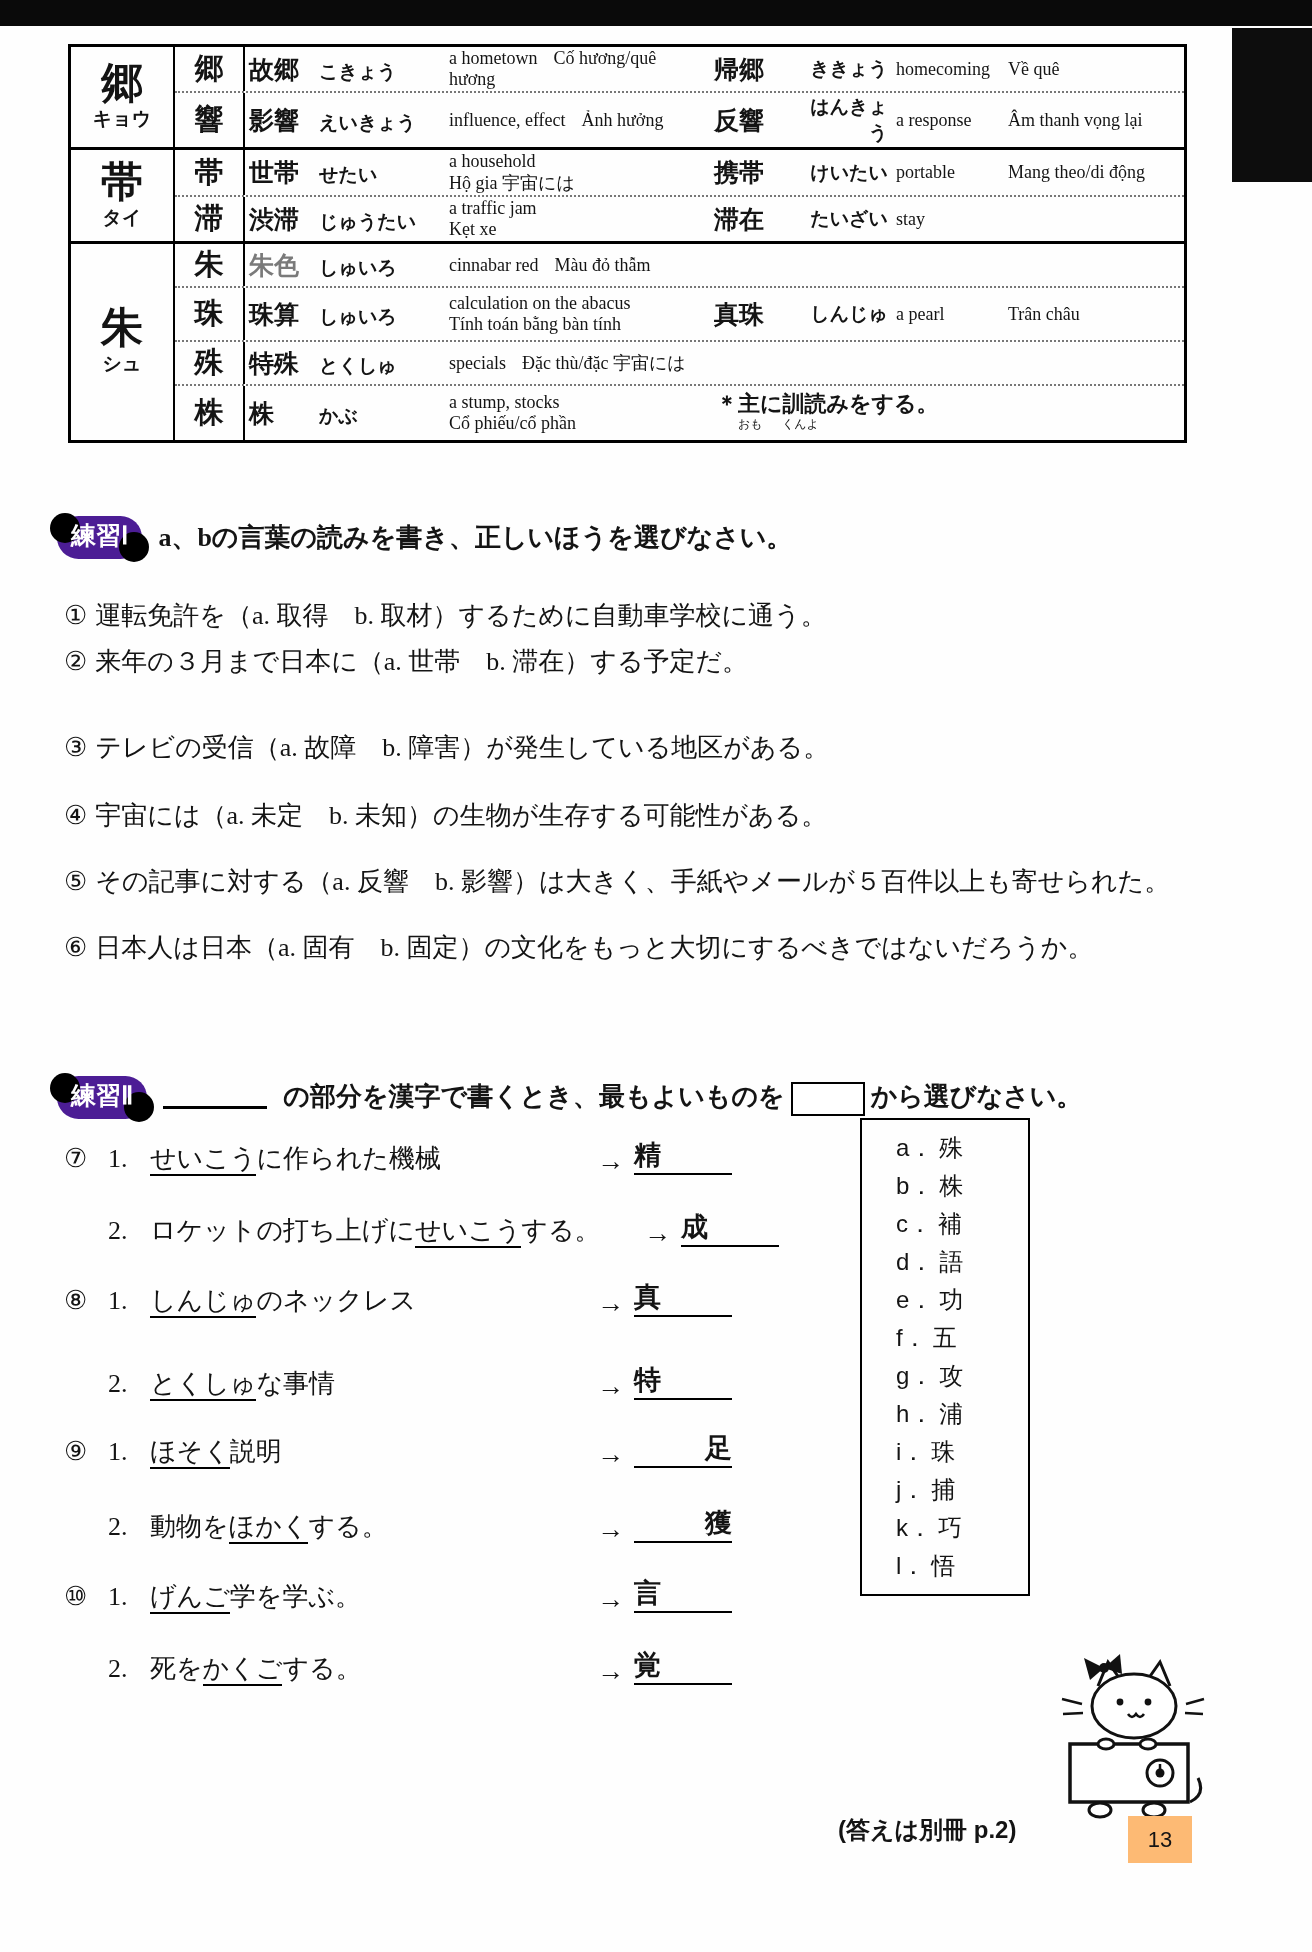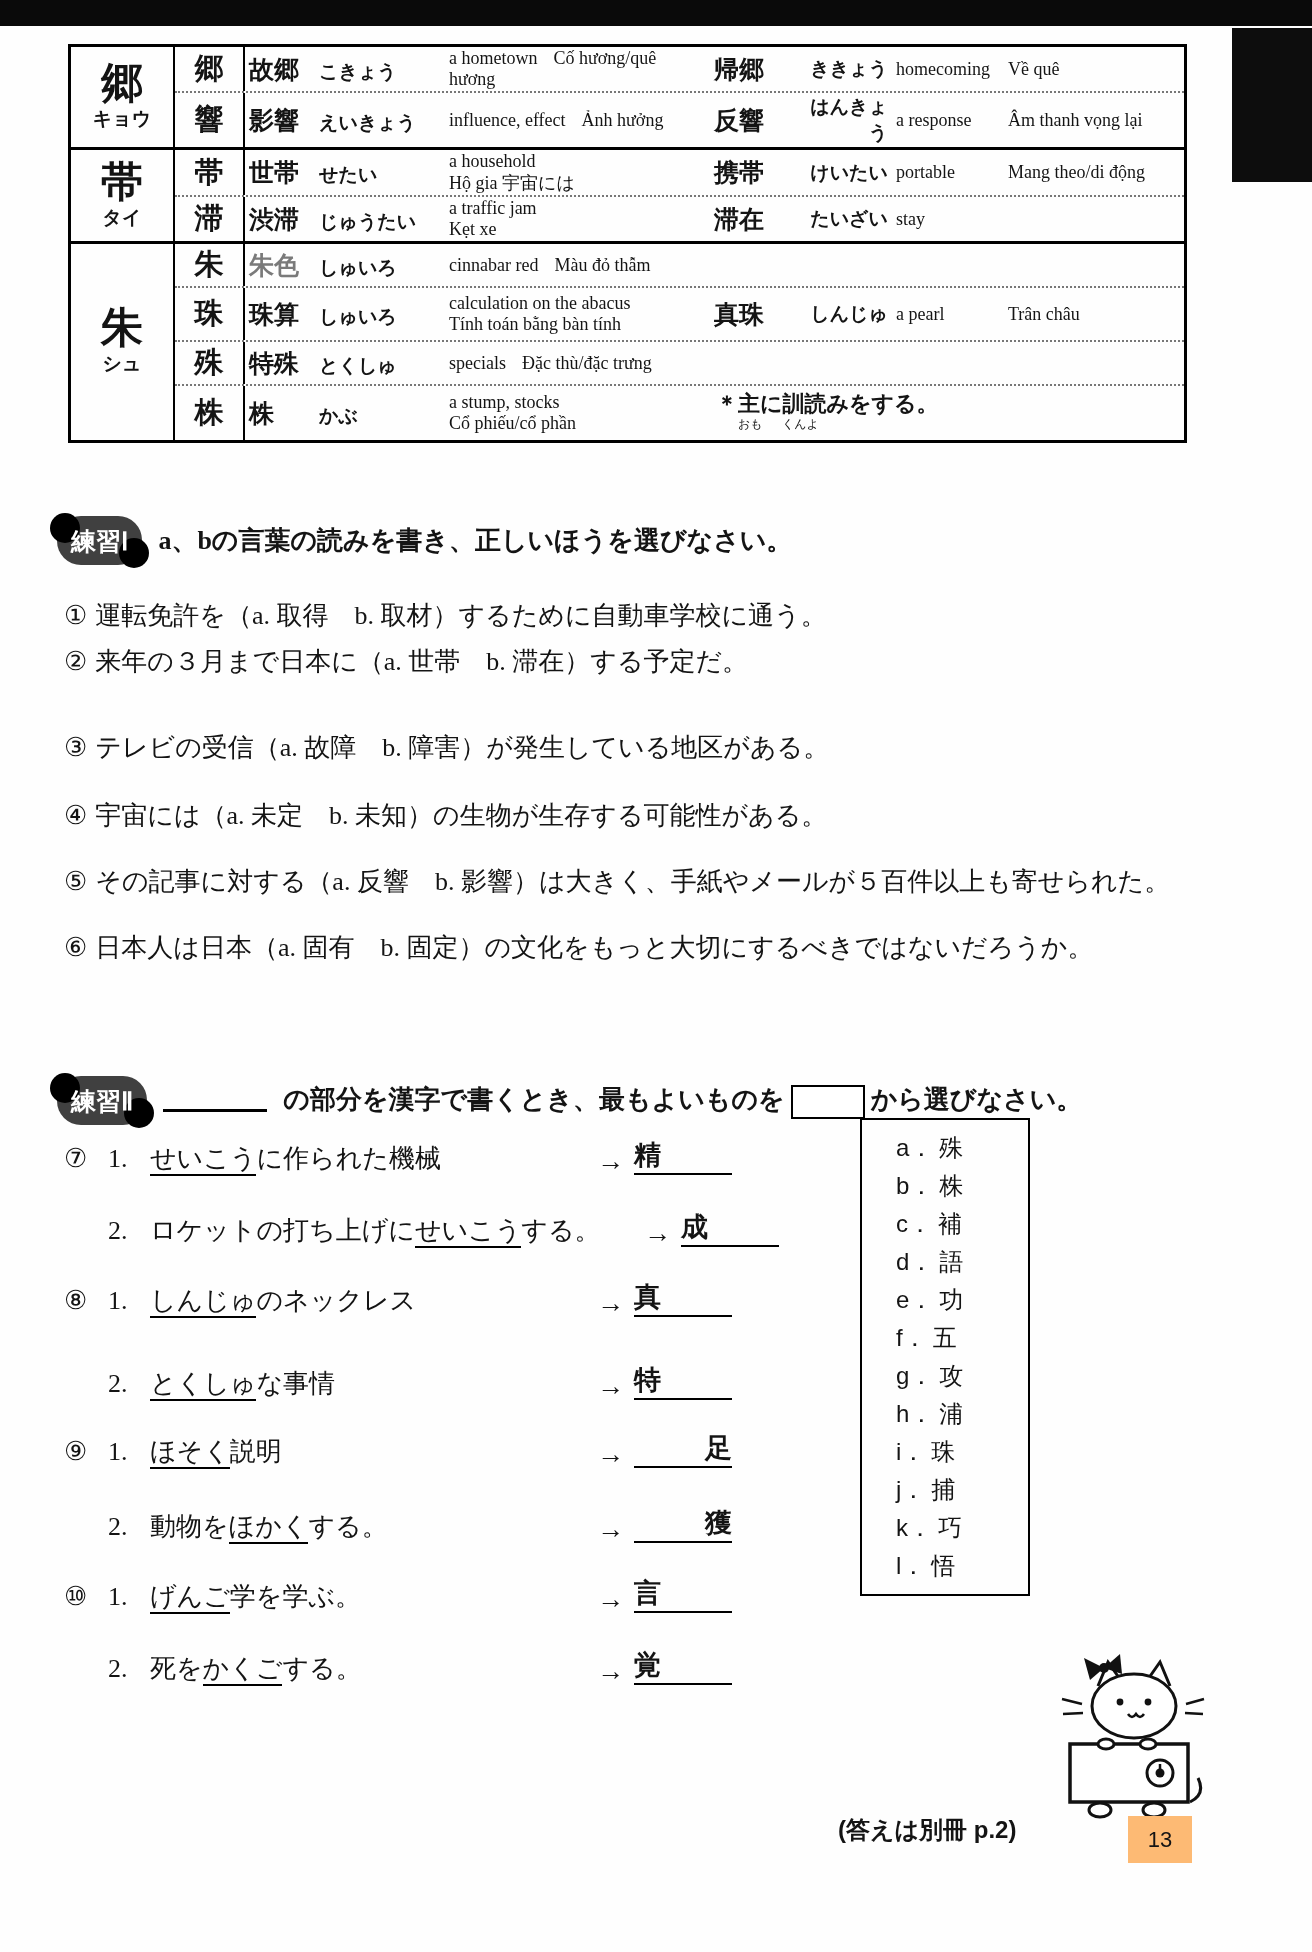--- a/index.html
+++ b/index.html
@@ -27,22 +27,22 @@
   .c.m{font-size:18px;line-height:1.18;}
   .c.m .men{margin-right:16px;}
   .c.m.stack .men,.c.m.stack .mvn{display:block;margin-right:0;}
   .c.w2{font-size:25px;font-weight:bold;}
   .c.r2{font-size:19px;font-weight:bold;text-align:right;}
   .c.e2,.c.v2{font-size:18px;}
   .tnote{grid-column:4/8;position:relative;font-family:"Liberation Sans",sans-serif;font-weight:bold;font-size:22px;padding:0 0 18px 6px;}
   .fur{position:absolute;top:27px;font-size:12px;font-weight:normal;}
   
   .exhead{position:absolute;left:57px;display:flex;align-items:center;gap:16px;}
-  .badge{position:relative;background:#404040;color:#fff;font-family:"Liberation Sans",sans-serif;
-         font-weight:bold;font-size:25px;padding:9px 14px 7px;border-radius:24px;white-space:nowrap;}
+  .badge{position:relative;background:#4c1d95;color:#fff;font-family:"Liberation Sans",sans-serif;
+         font-weight:bold;font-size:25px;padding:3px 14px 7px;border-radius:24px;white-space:nowrap;}
   .badge::before{content:"";position:absolute;left:-7px;top:-3px;width:30px;height:30px;border-radius:50%;background:#000;}
   .badge::after{content:"";position:absolute;right:-7px;bottom:-3px;width:30px;height:30px;border-radius:50%;background:#000;}
   .badge b{position:relative;z-index:1;font-weight:bold;}
   .instr{font-family:Liberation Serif, serif;font-weight:bold;font-size:26px;text-align:center;}
   .blankline{display:inline-block;width:104px;height:20px;border-bottom:3px solid #000;}
   .inlinebox{display:inline-block;width:70px;height:30px;border:2.5px solid #000;background:#fff;vertical-align:middle;margin:0 6px;}
   
   .q{position:absolute;left:64px;font-size:26px;white-space:nowrap;}
   .qnum{margin-right:8px;}
   
@@ -157,21 +157,21 @@
               <span class="mvn">Tính toán bằng bàn tính</span>
             </div>
           <div class="c w2">真珠</div>
           <div class="c r2">しんじゅ</div>
           <div class="c e2">a pearl</div>
           <div class="c v2">Trân châu</div>
         </div>
         <div class="trow h35">
           <div class="c k">殊</div>
           <div class="c"><span class="word">特殊</span><span class="read">とくしゅ</span></div>
-          <div class="c m"><span class="men">specials</span><span class="mvn">Đặc thù/đặc trưng</span></div>
+          <div class="c m"><span class="men">specials</span><span class="mvn">Đặc thù/đặc 宇宙には</span></div>
           <div class="c w2"></div>
             <div class="c r2"></div>
             <div class="c e2"></div>
             <div class="c v2"></div>
         </div>
         <div class="trow h54">
           <div class="c k">株</div>
           <div class="c"><span class="word">株</span><span class="read">かぶ</span></div>
           <div class="c m stack">
               <span class="men">a stump, stocks</span>

